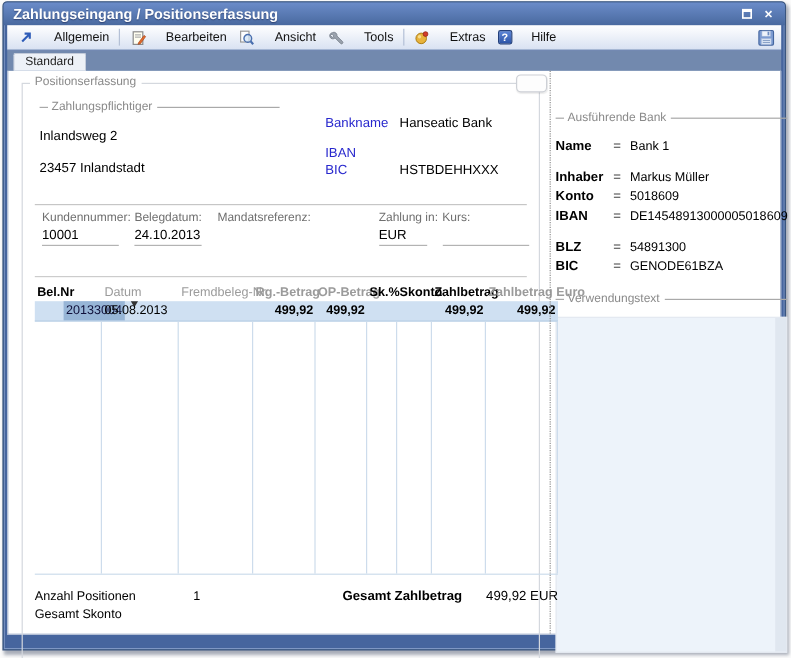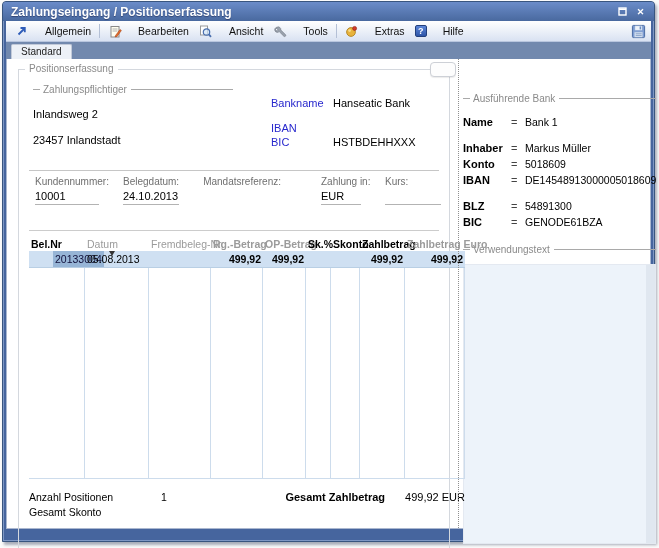--- a/index.html
+++ b/index.html
@@ -52,21 +52,21 @@
   .payer { width:200px; margin-left:6px; }
   .payer .addr-line { font-size:11px; color:#000; margin-top:13px; }
   .payer .addr-line + .addr-line { margin-top:14px; }
   .credit { flex:1; margin-left:38px; margin-right:2px; }
   .credit-row { display:flex; font-size:11px; }
   .credit-row .clabel { width:62px; color:#2727cd; }
   .credit-row .cvalue { color:#000; }
   .cr-1 { margin-top:13px; } .cr-2 { margin-top:13px; } .cr-3 { margin-top:2px; }
   
   .sep { border-top:1px solid #c6c6c6; margin:22px 2px 0 2px; }
-  .fields { display:flex; gap:24px; padding:5px 0 15px 8px; }
+  .fields { display:flex; gap:13px; padding:5px 0 15px 8px; }
   .field { display:flex; flex-direction:column; }
   .field .flabel { font-size:10px; color:#6f6f6f; white-space:nowrap; }
   .field .fvalue { font-size:11px; color:#000; height:15px; margin-top:3px;
     border-bottom:1px solid #b3b3b3; white-space:nowrap; }
   .fw1{width:64px;} .fw2{width:58px;} .fw3{width:134px;} .fw4{width:40px;} .fw5{width:80px;}
   
   .sep2 { border-top:1px solid #cccccc; margin:10px 2px 0 2px; }
   .postable { width:436px; margin:6px 0 0 2px; font-size:10.5px; }
   .gridrow { display:grid; grid-template-columns:56px 64px 62px 52px 43px 25px 29px 45px 60px; }
   .th { height:14px; line-height:14px; color:#9b9b9b; white-space:nowrap; overflow:visible; padding:0 2px; }

